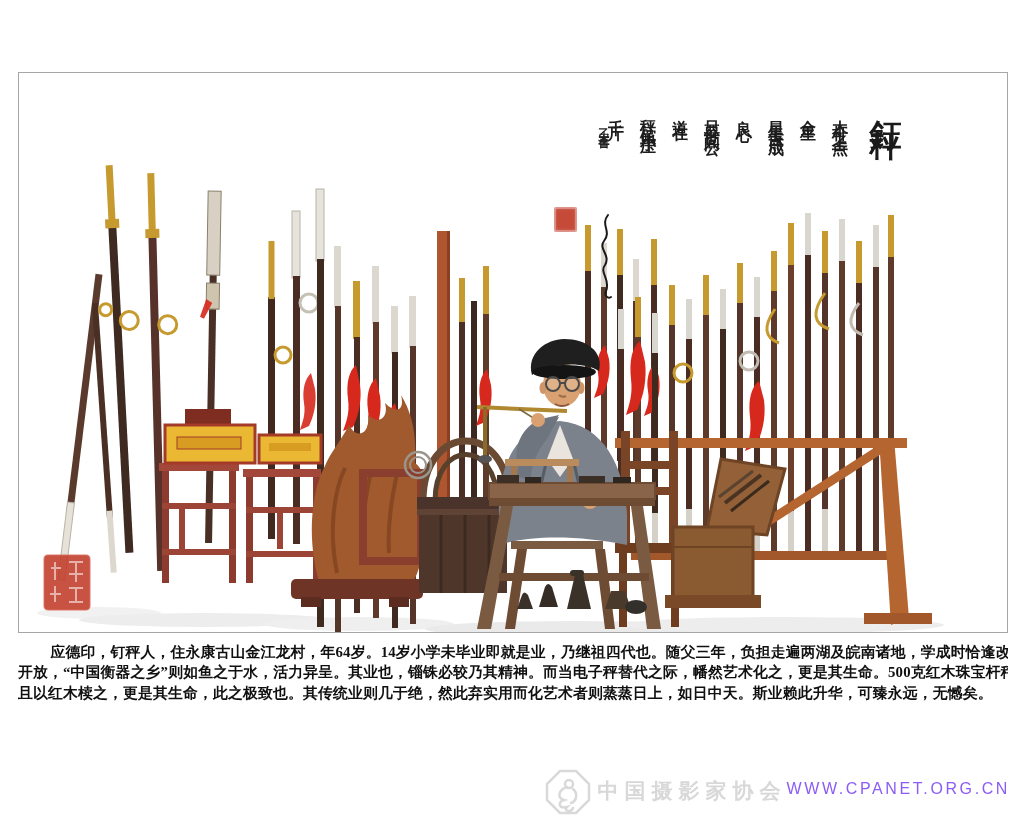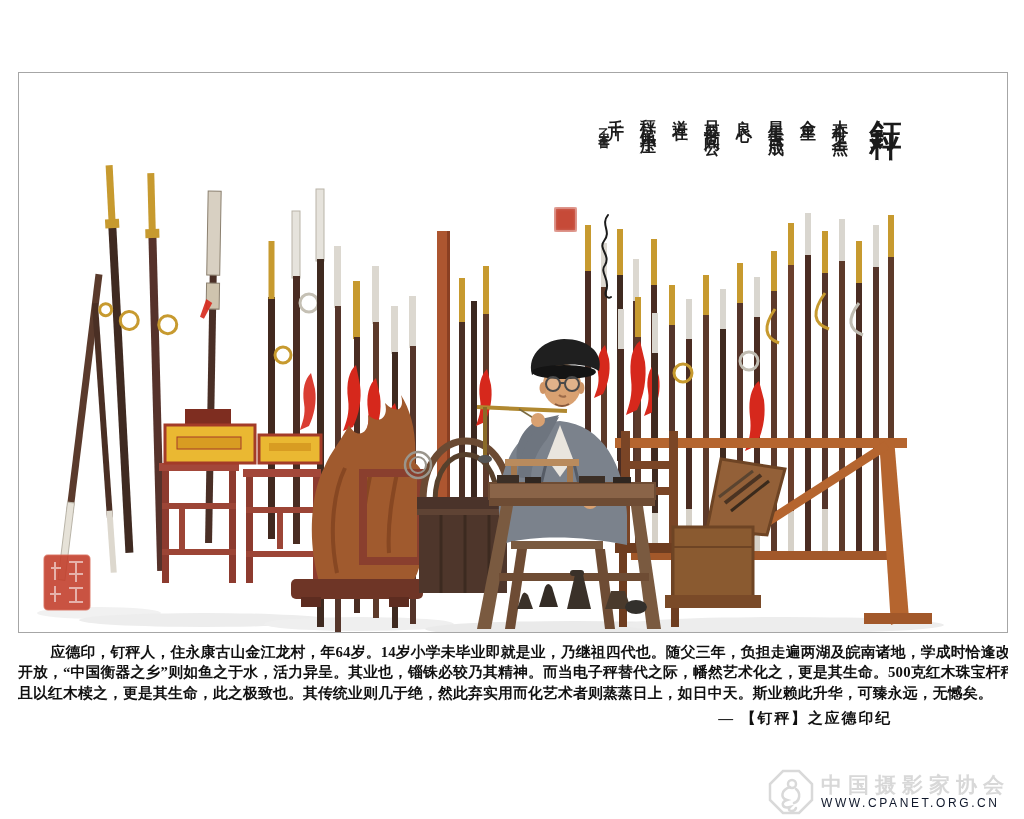--- a/index.html
+++ b/index.html
@@ -33,24 +33,24 @@
 
   
   .caption{position:absolute;left:18px;top:642px;width:990px;color:#101010;
            font-size:14.8px;line-height:20.3px;font-weight:600;letter-spacing:.2px;}
   .cap-line{white-space:nowrap;overflow:hidden;}
   .cap-l1{text-indent:2.2em;}
   .cap-l4{margin-top:5px;text-align:right;padding-right:116px;letter-spacing:2px;font-weight:700;}
 
   
   .wm{position:absolute;right:14px;bottom:4px;display:flex;align-items:center;gap:7px;}
-  .wm-text{display:flex;flex-direction:column;line-height:1.12;align-items:flex-start;}
+  .wm-text{display:flex;flex-direction:row;line-height:1.12;align-items:flex-start;}
   .wm-org{font-size:21px;letter-spacing:6px;font-weight:700;color:var(--watermark-gray);
           text-shadow:0 1px 0 #ffffff;}
-  .wm-url{font-size:12px;letter-spacing:2.6px;color:#0f172a;
+  .wm-url{font-size:16px;letter-spacing:2.6px;color:#8b5cf6;
           font-family:"Liberation Sans","DejaVu Sans",sans-serif;text-shadow:0 1px 0 #fff;}
 
   
   .f-gold{fill:var(--gold);} .f-tassel{fill:var(--tassel-red);}
   .f-rack{fill:var(--rack-orange);} .f-jacket{fill:var(--jacket-gray);}
 </style>
 </head>
 <body>
 
 <div class="page">
@@ -368,21 +368,20 @@
         <path d="M26,8 h14 M33,8 v20 M26,20 h14 M26,34 h14 M33,34 v15 M26,48 h14"></path>
       </g>
       <rect x="1" y="1" width="46" height="55" rx="4" fill="none" stroke="#d8705e" stroke-width="1.5" opacity=".6"></rect>
     </svg>
   </div>
 
   <div class="caption">
     <div class="cap-line cap-l1">应德印，钉秤人，住永康古山金江龙村，年64岁。14岁小学未毕业即就是业，乃继祖四代也。随父三年，负担走遍两湖及皖南诸地，学成时恰逢改革</div>
     <div class="cap-line">开放，“中国衡器之乡”则如鱼之于水，活力异呈。其业也，锱铢必较乃其精神。而当电子秤替代之际，幡然艺术化之，更是其生命。500克红木珠宝杆秤，</div>
     <div class="cap-line">且以红木椟之，更是其生命，此之极致也。其传统业则几于绝，然此弃实用而化艺术者则蒸蒸日上，如日中天。斯业赖此升华，可臻永远，无憾矣。</div>
-    <div class="cap-line cap-l4">— 【钉秤】之应德印纪</div>
   </div>
 
   <div class="wm">
     <svg width="46" height="46" viewBox="0 0 46 46">
       <polygon points="15,2 31,2 44,15 44,31 31,44 15,44 2,31 2,15" fill="#ffffff" stroke="#d9d9d9" stroke-width="2.5"></polygon>
       <circle cx="24" cy="15" r="4" fill="none" stroke="#d9d9d9" stroke-width="2.5"></circle>
       <path d="M22,18 C13,21 12,29 19,31 C12,33 14,40 22,38 C18,42 26,44 28,39" fill="none" stroke="#d9d9d9" stroke-width="2.5" stroke-linecap="round"></path>
       <path d="M28,20 C33,24 32,32 26,34" fill="none" stroke="#d9d9d9" stroke-width="2.5" stroke-linecap="round"></path>
     </svg>
     <div class="wm-text">

